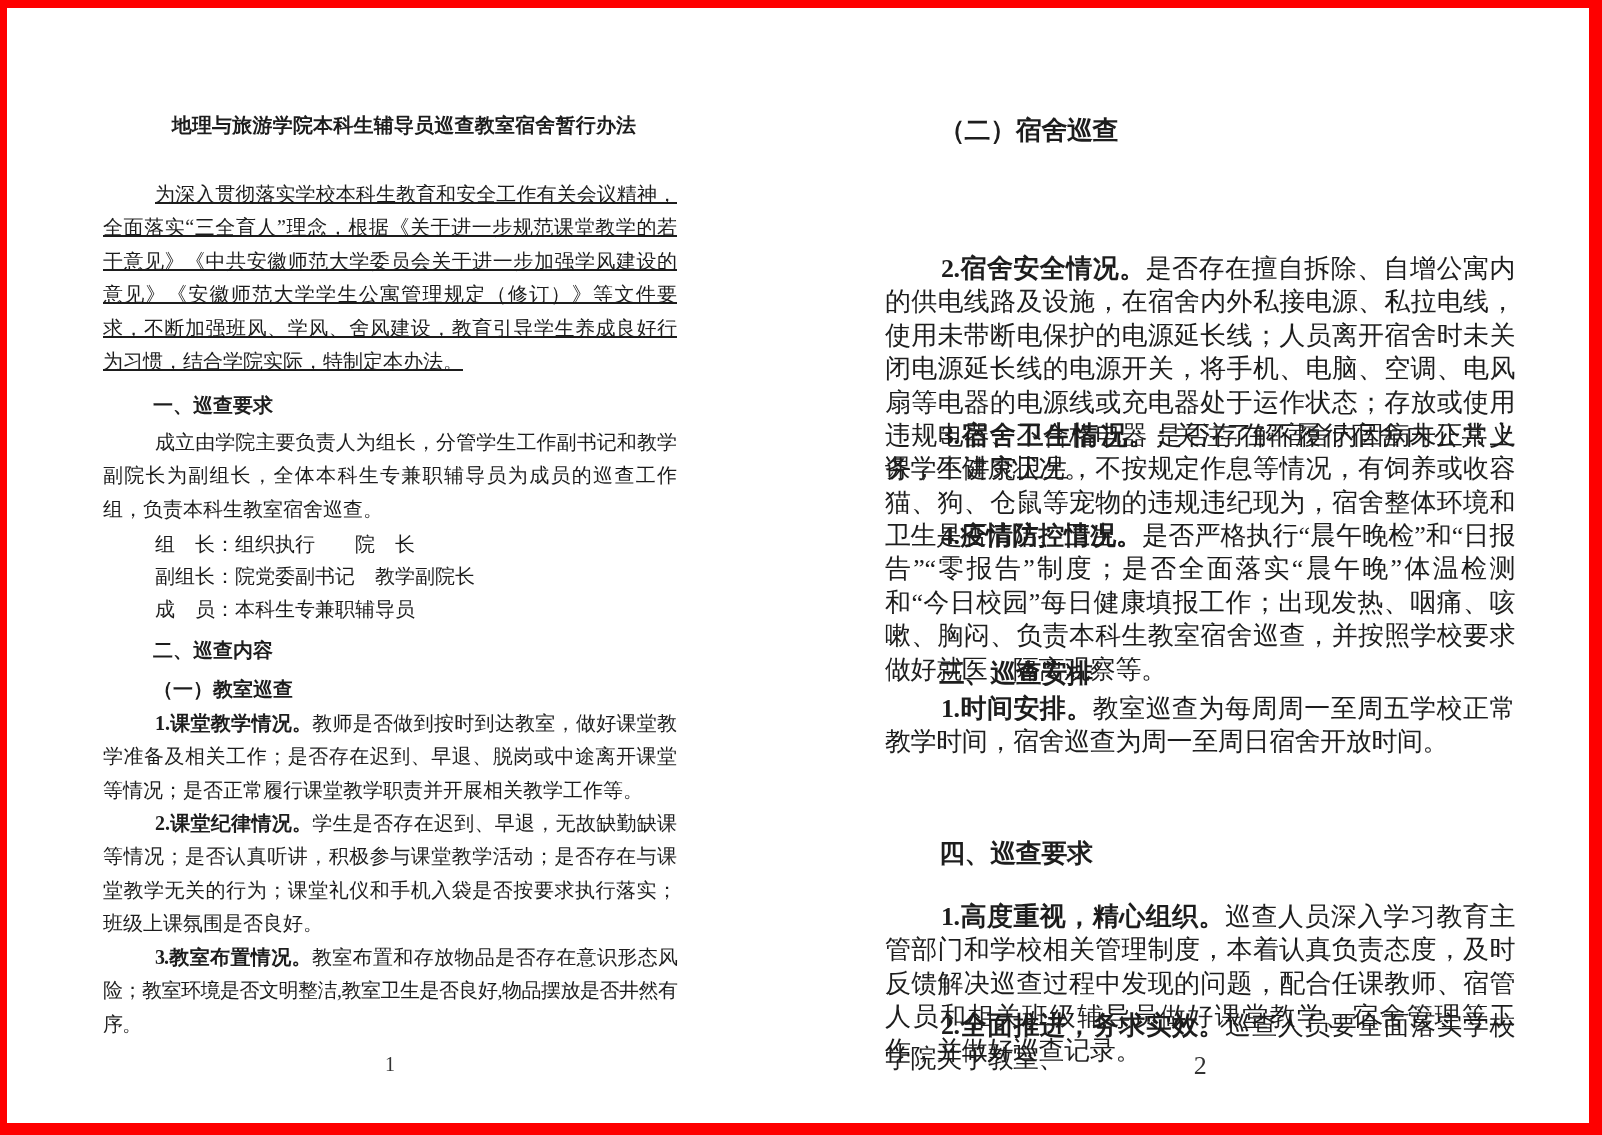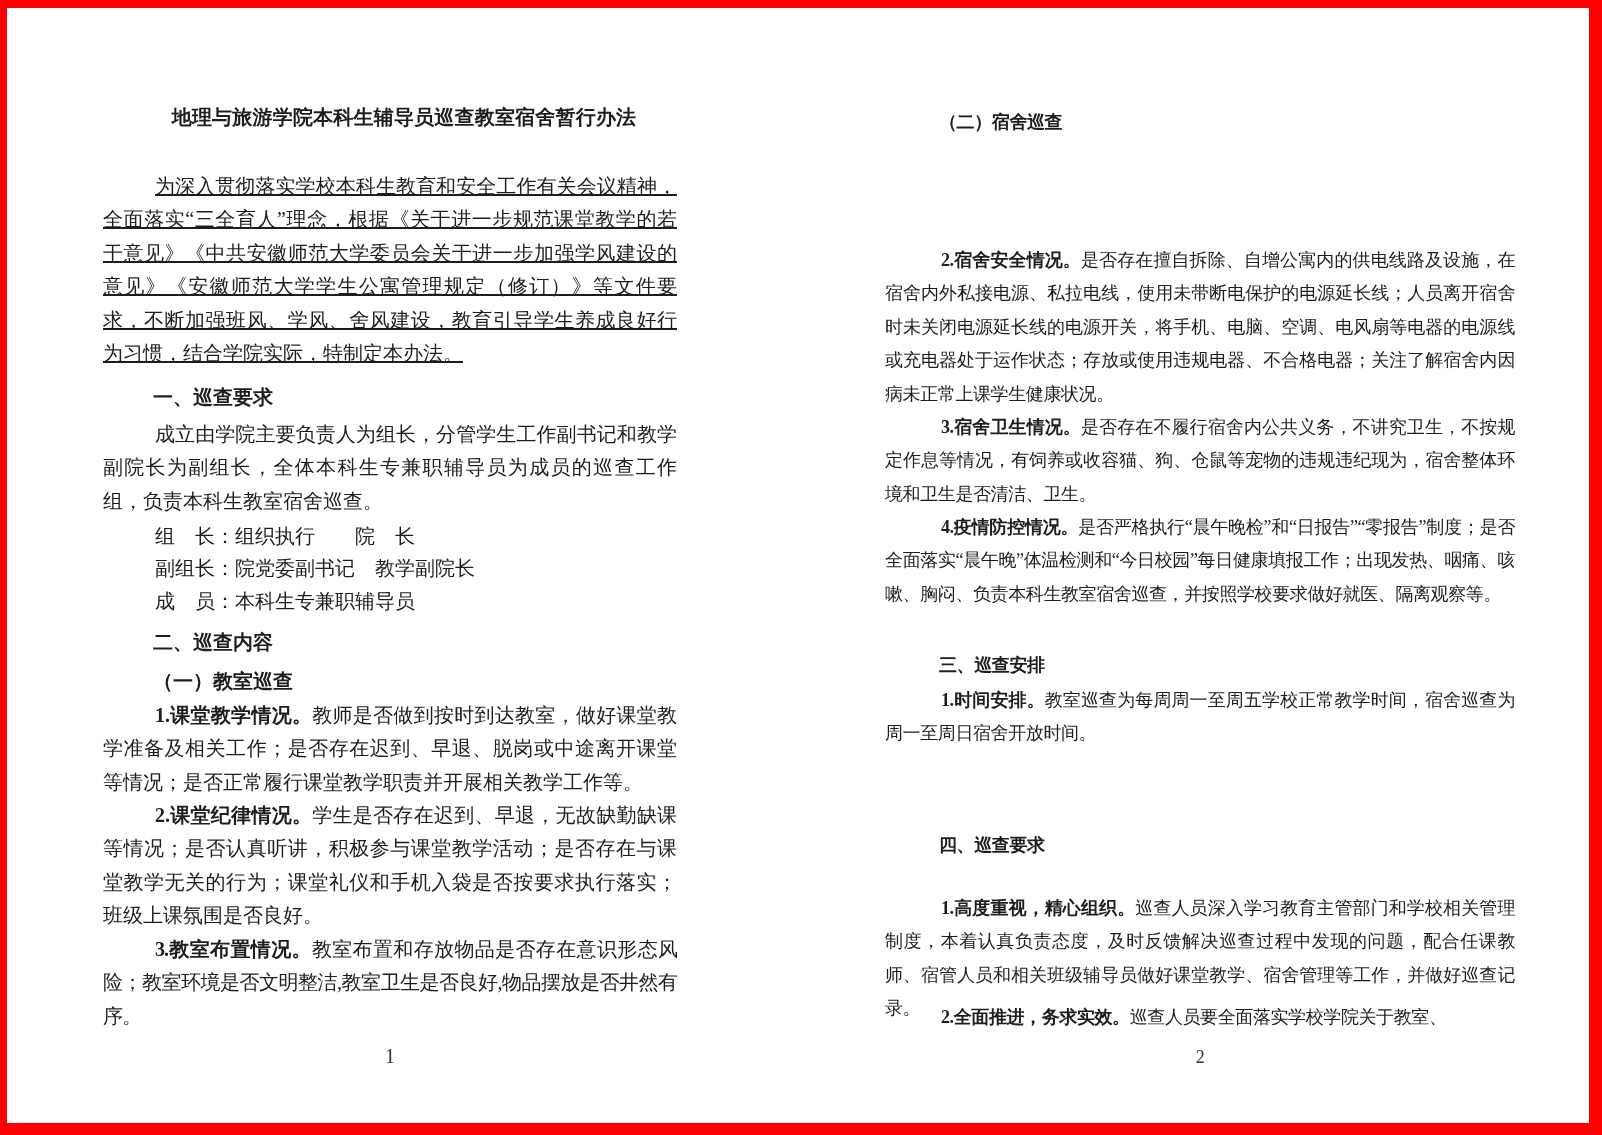--- a/index.html
+++ b/index.html
@@ -6,26 +6,26 @@
   body{
     width:1602px;height:1135px;position:relative;background:#ffffff;
     font-family:"Liberation Serif","DejaVu Serif",serif;color:#1d1d1d;
     overflow:hidden;
   }
   .frame{
     position:absolute;left:0;top:0;right:0;bottom:0;
     border-style:solid;border-width:8px 13px 12px 7px;
     box-sizing:border-box;pointer-events:none;z-index:5;
   }
-  .page{position:absolute;top:0;height:849px;}
+  .page{position:absolute;top:8px;height:849px;}
   #page1{left:103px;width:574px;}
   #page2{left:885px;width:630px;}
   .block{position:absolute;left:0;width:100%;text-align:justify;}
   #page1 .block{font-size:20px;line-height:33.4px;}
-  #page2 .block{font-size:18px;line-height:33.4px;letter-spacing:-0.4px;}
+  #page2 .block{font-size:26px;line-height:33.4px;letter-spacing:-0.4px;}
   .title{
     font-size:24px;line-height:36px;font-weight:bold;
     text-align:center;padding-left:28px;box-sizing:border-box;letter-spacing:0.2px;
   }
   .heading{font-weight:bold;text-align:left;}
   #page1 .heading{padding-left:50px;box-sizing:border-box;}
   #page2 .heading{padding-left:54px;box-sizing:border-box;}
   #page1 .para{text-indent:52px;}
   #page2 .para{text-indent:56px;}
   .para b{font-weight:bold;}

